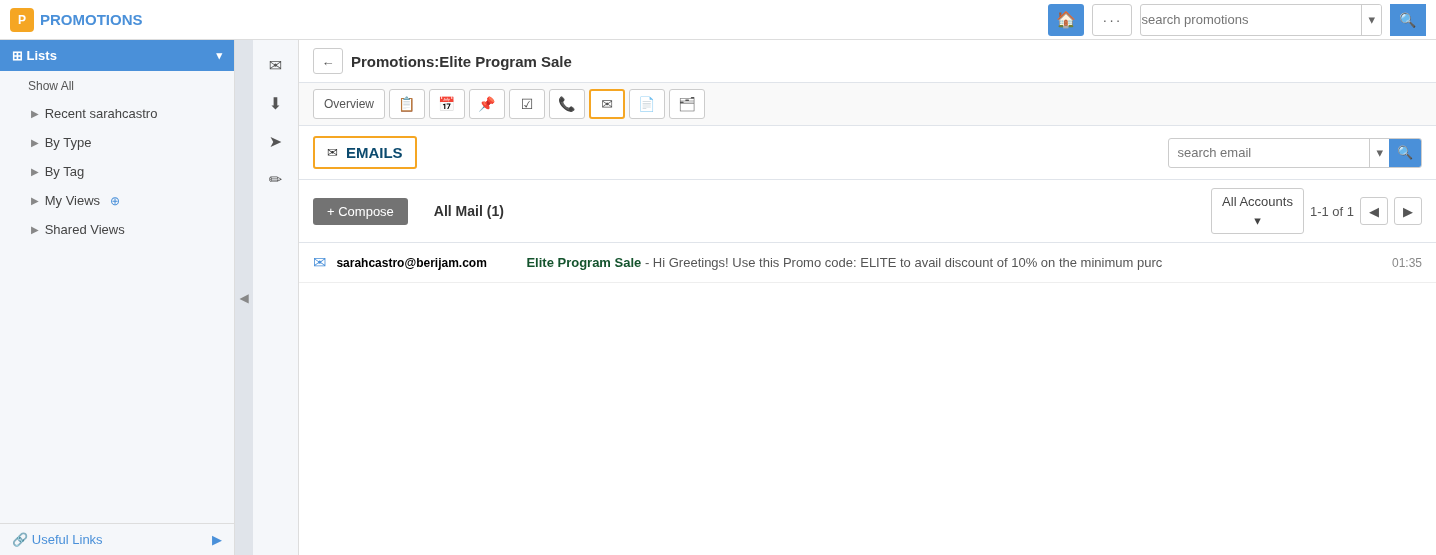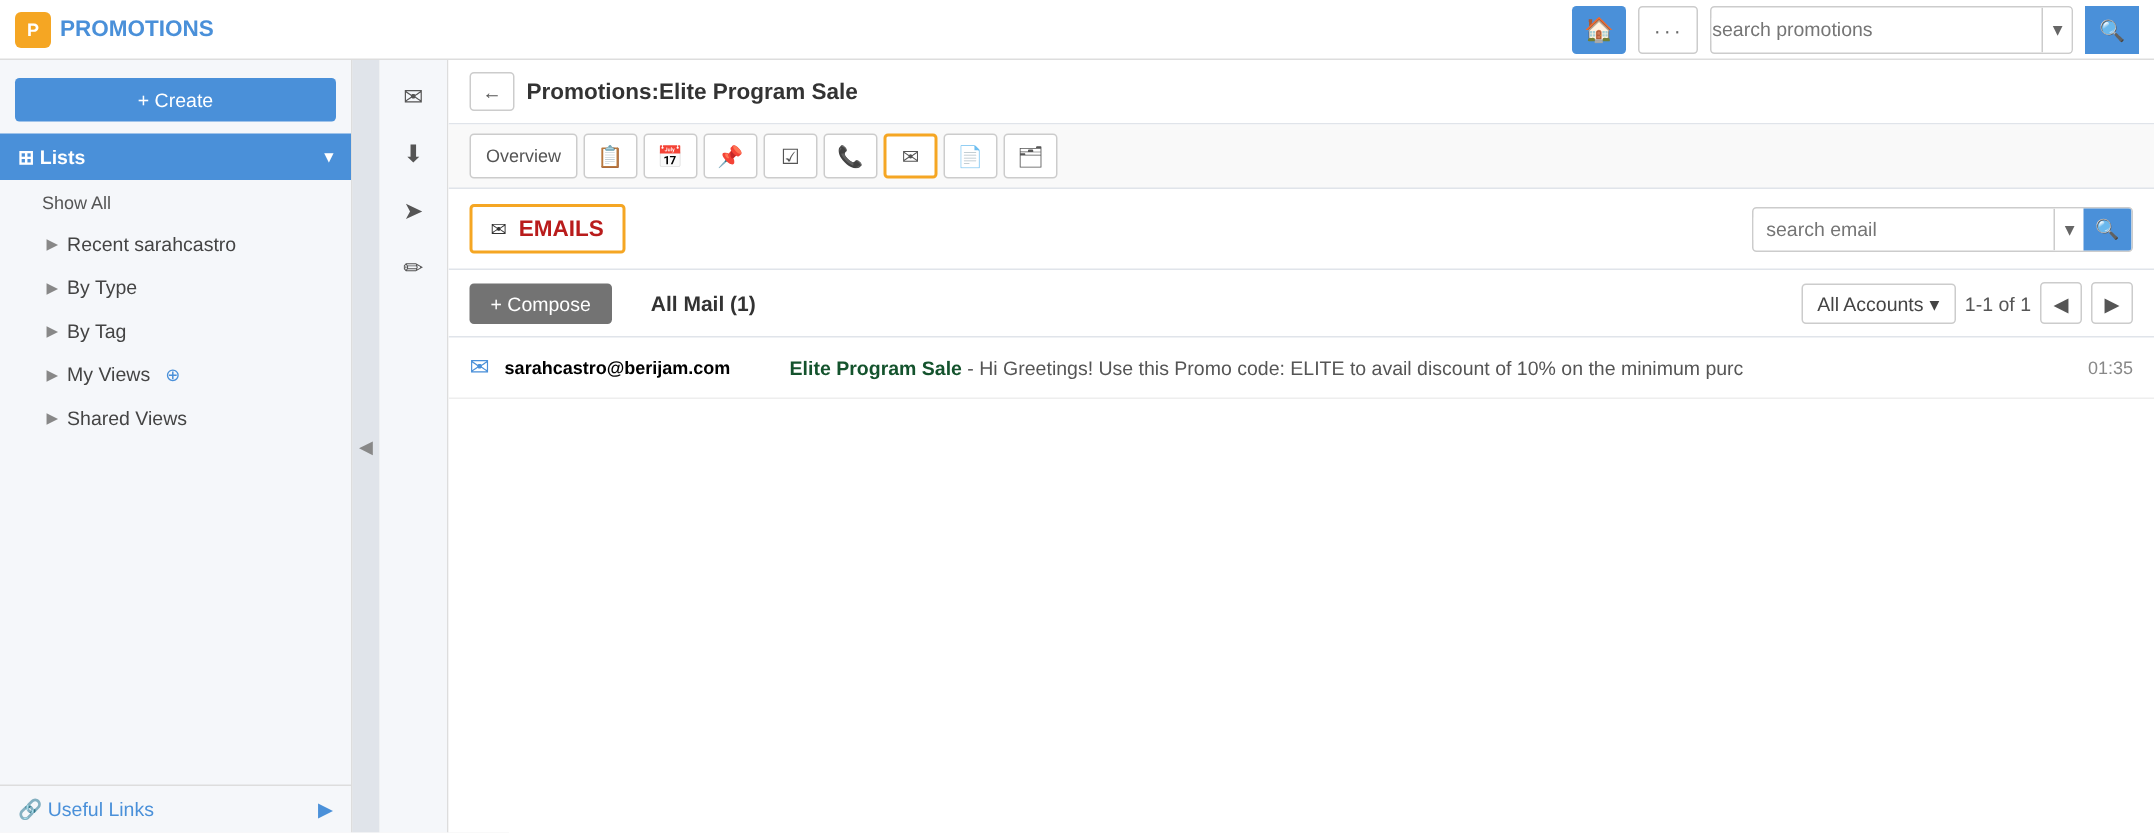--- a/index.html
+++ b/index.html
@@ -210,21 +210,21 @@
       background: #fff;
       border-bottom: 1px solid #e0e4ea;
     }
     .emails-title {
       display: flex; align-items: center; gap: 8px;
       border: 2px solid #f5a623; border-radius: 3px;
       padding: 6px 12px;
       background: #fff;
     }
     .emails-title-text {
-      font-size: 15px; font-weight: bold; color: #b91c1c; text-transform: uppercase;
+      font-size: 15px; font-weight: bold; color: #0c4a6e; text-transform: uppercase;
     }
     .email-search-wrap {
       display: flex; align-items: center;
       border: 1px solid #ccc; border-radius: 3px; overflow: hidden;
       height: 30px;
     }
     .email-search-input {
       border: none; outline: none; padding: 0 8px; font-size: 13px;
       width: 200px; color: #999;
     }
@@ -254,21 +254,21 @@
     }
     .all-mail-label {
       font-size: 14px; font-weight: bold; color: #333; margin-left: 14px;
     }
     .pagination-wrap {
       display: flex; align-items: center; gap: 6px;
     }
     .accounts-btn {
       background: #fff; border: 1px solid #ccc; border-radius: 3px;
       padding: 5px 10px; font-size: 13px; cursor: pointer;
-      display: flex; align-items: center; gap: 4px; color: #444;
+      display: flex; align-items: center; gap: 4px; color: #444; flex-direction: column;
     }
     .pagination-info { font-size: 13px; color: #555; }
     .pagination-arrow {
       width: 28px; height: 28px;
       background: #fff; border: 1px solid #ccc; border-radius: 3px;
       display: flex; align-items: center; justify-content: center;
       cursor: pointer; color: #555; font-size: 13px;
     }
 
     
@@ -300,21 +300,20 @@
   <div class="topbar-search-wrap">
     <input class="topbar-search-input" type="text" placeholder="search promotions" style="">
     <div class="topbar-search-dropdown">▾</div>
   </div>
   <button class="topbar-search-btn">🔍</button>
 </div>
 
 <div class="layout">
 
   <div class="sidebar">
-    <button class="sidebar-create-btn">+ Create</button>
 
     <div class="sidebar-section">
       <span>
         <span>⊞ </span>
         <span>Lists</span>
       </span>
       <span class="chevron">▾</span>
     </div>
 
     <div class="sidebar-show-all">Show All</div>

